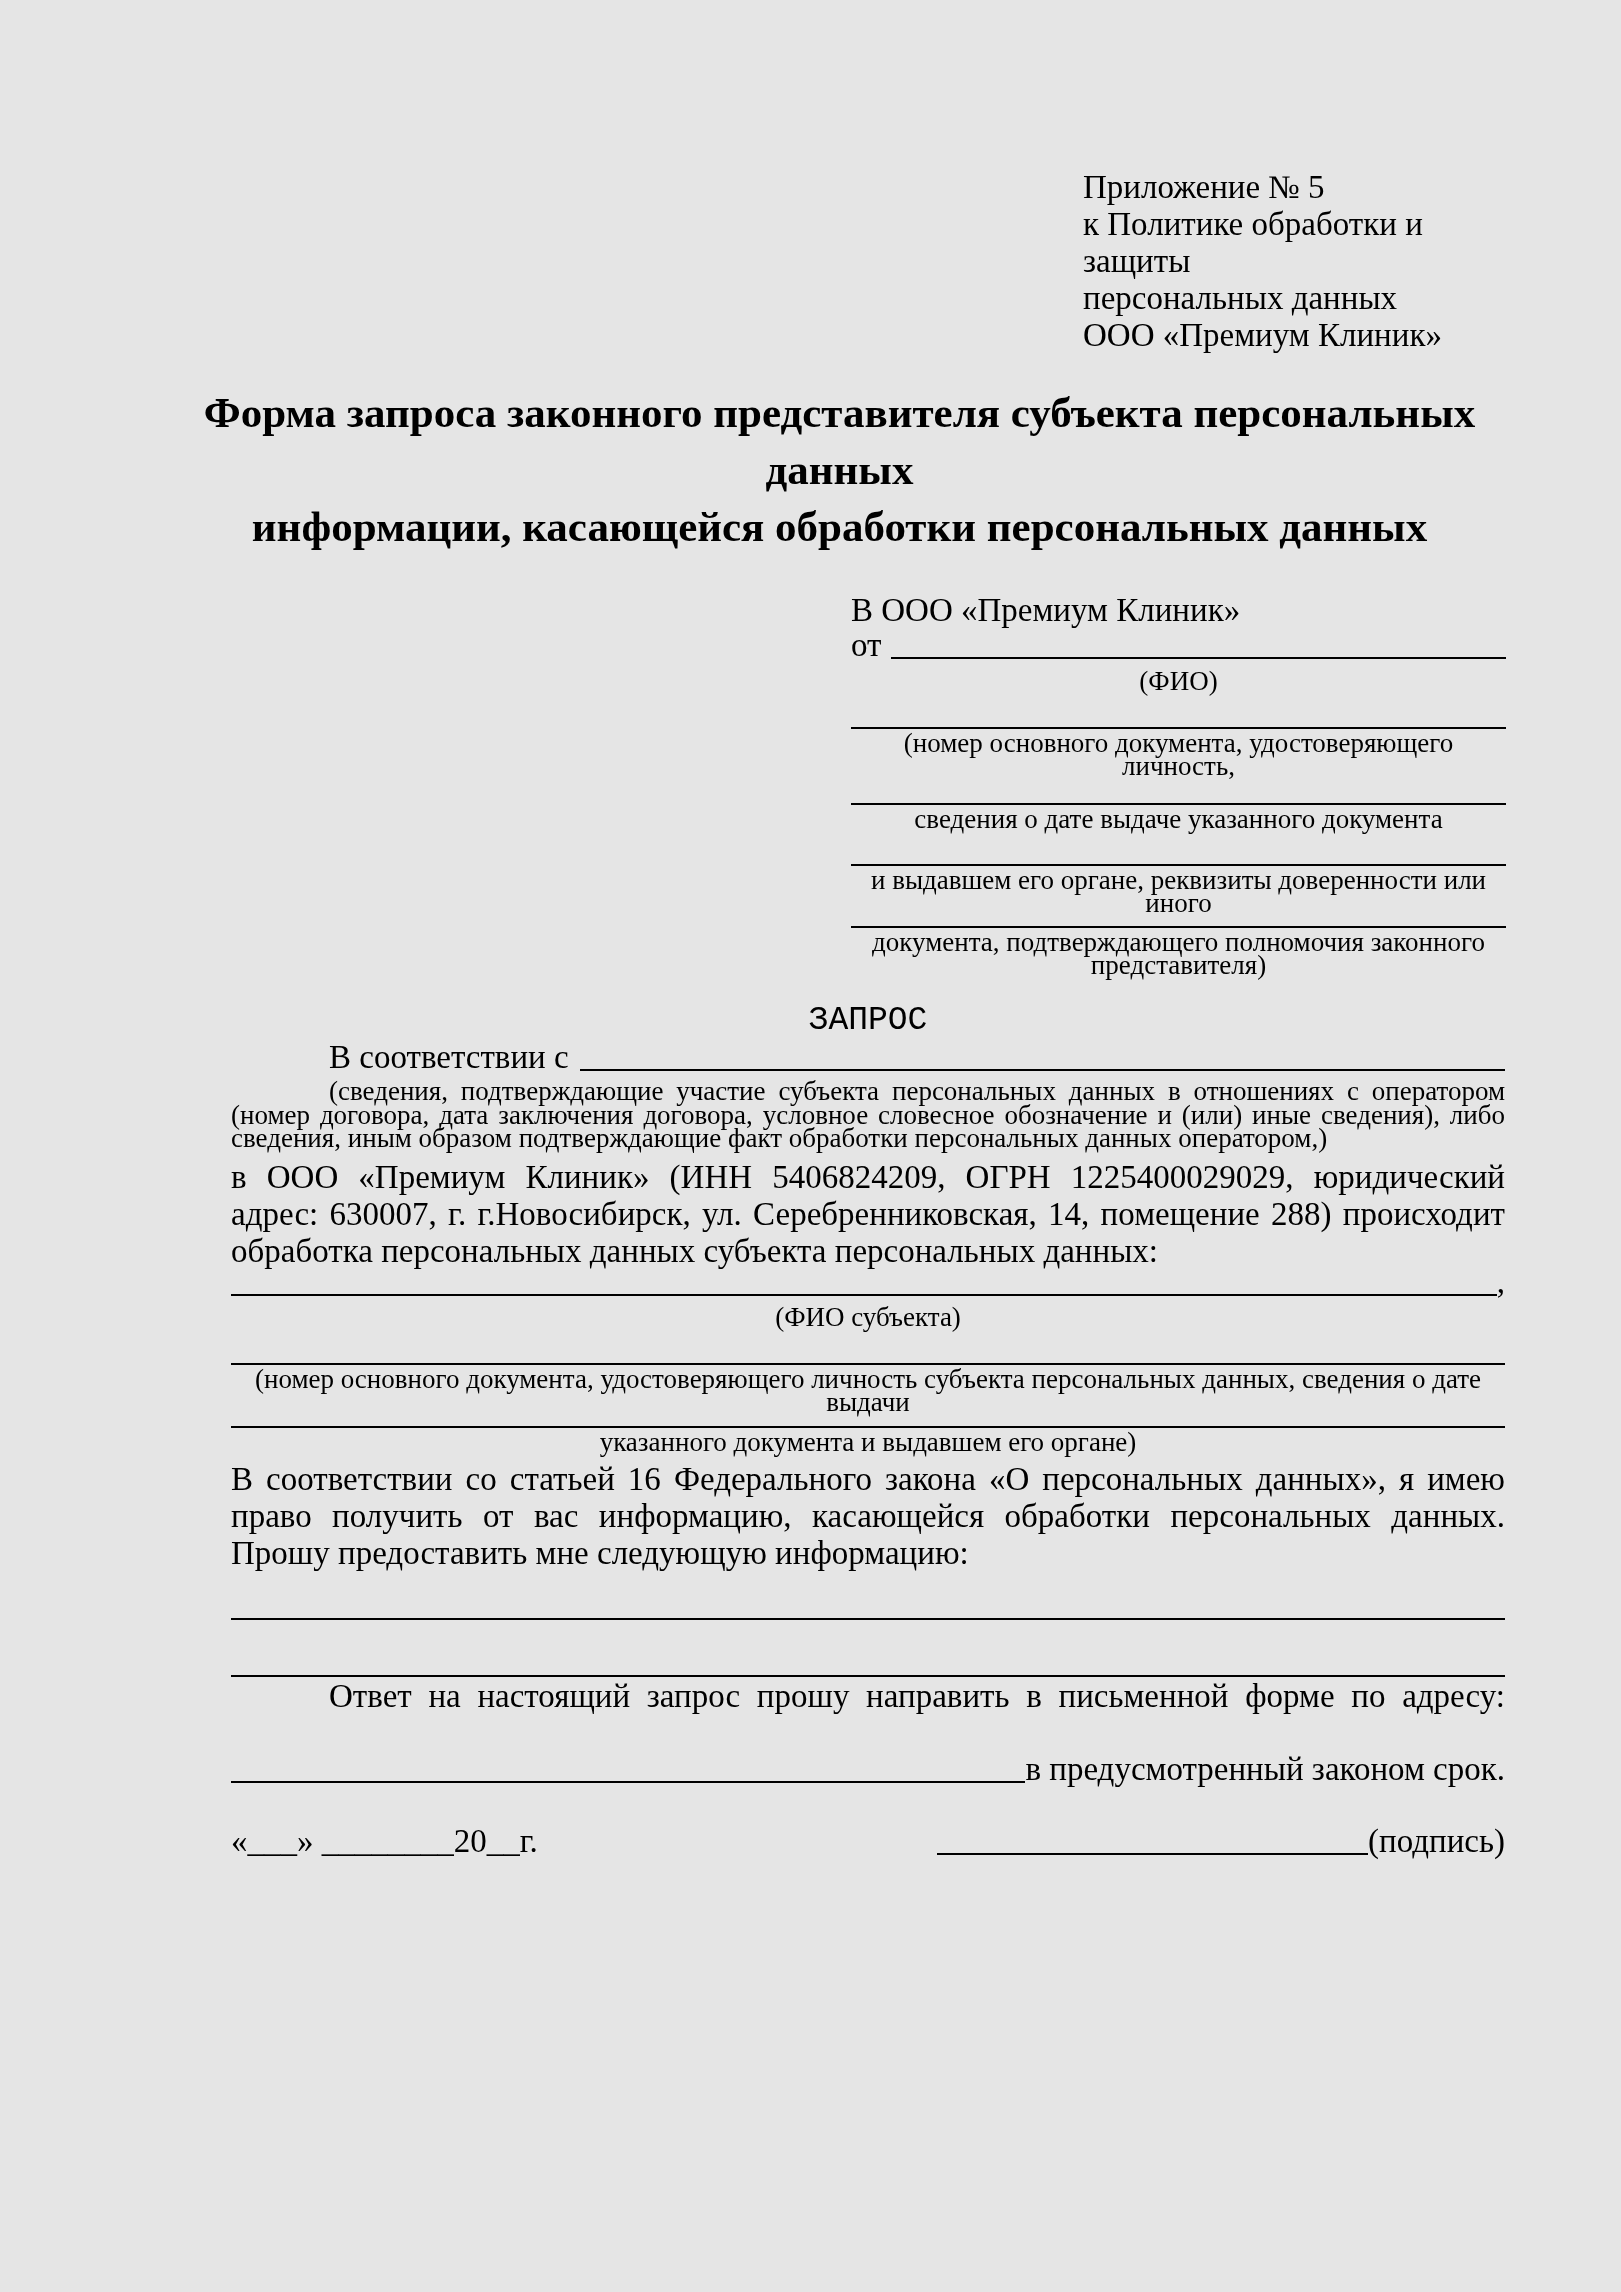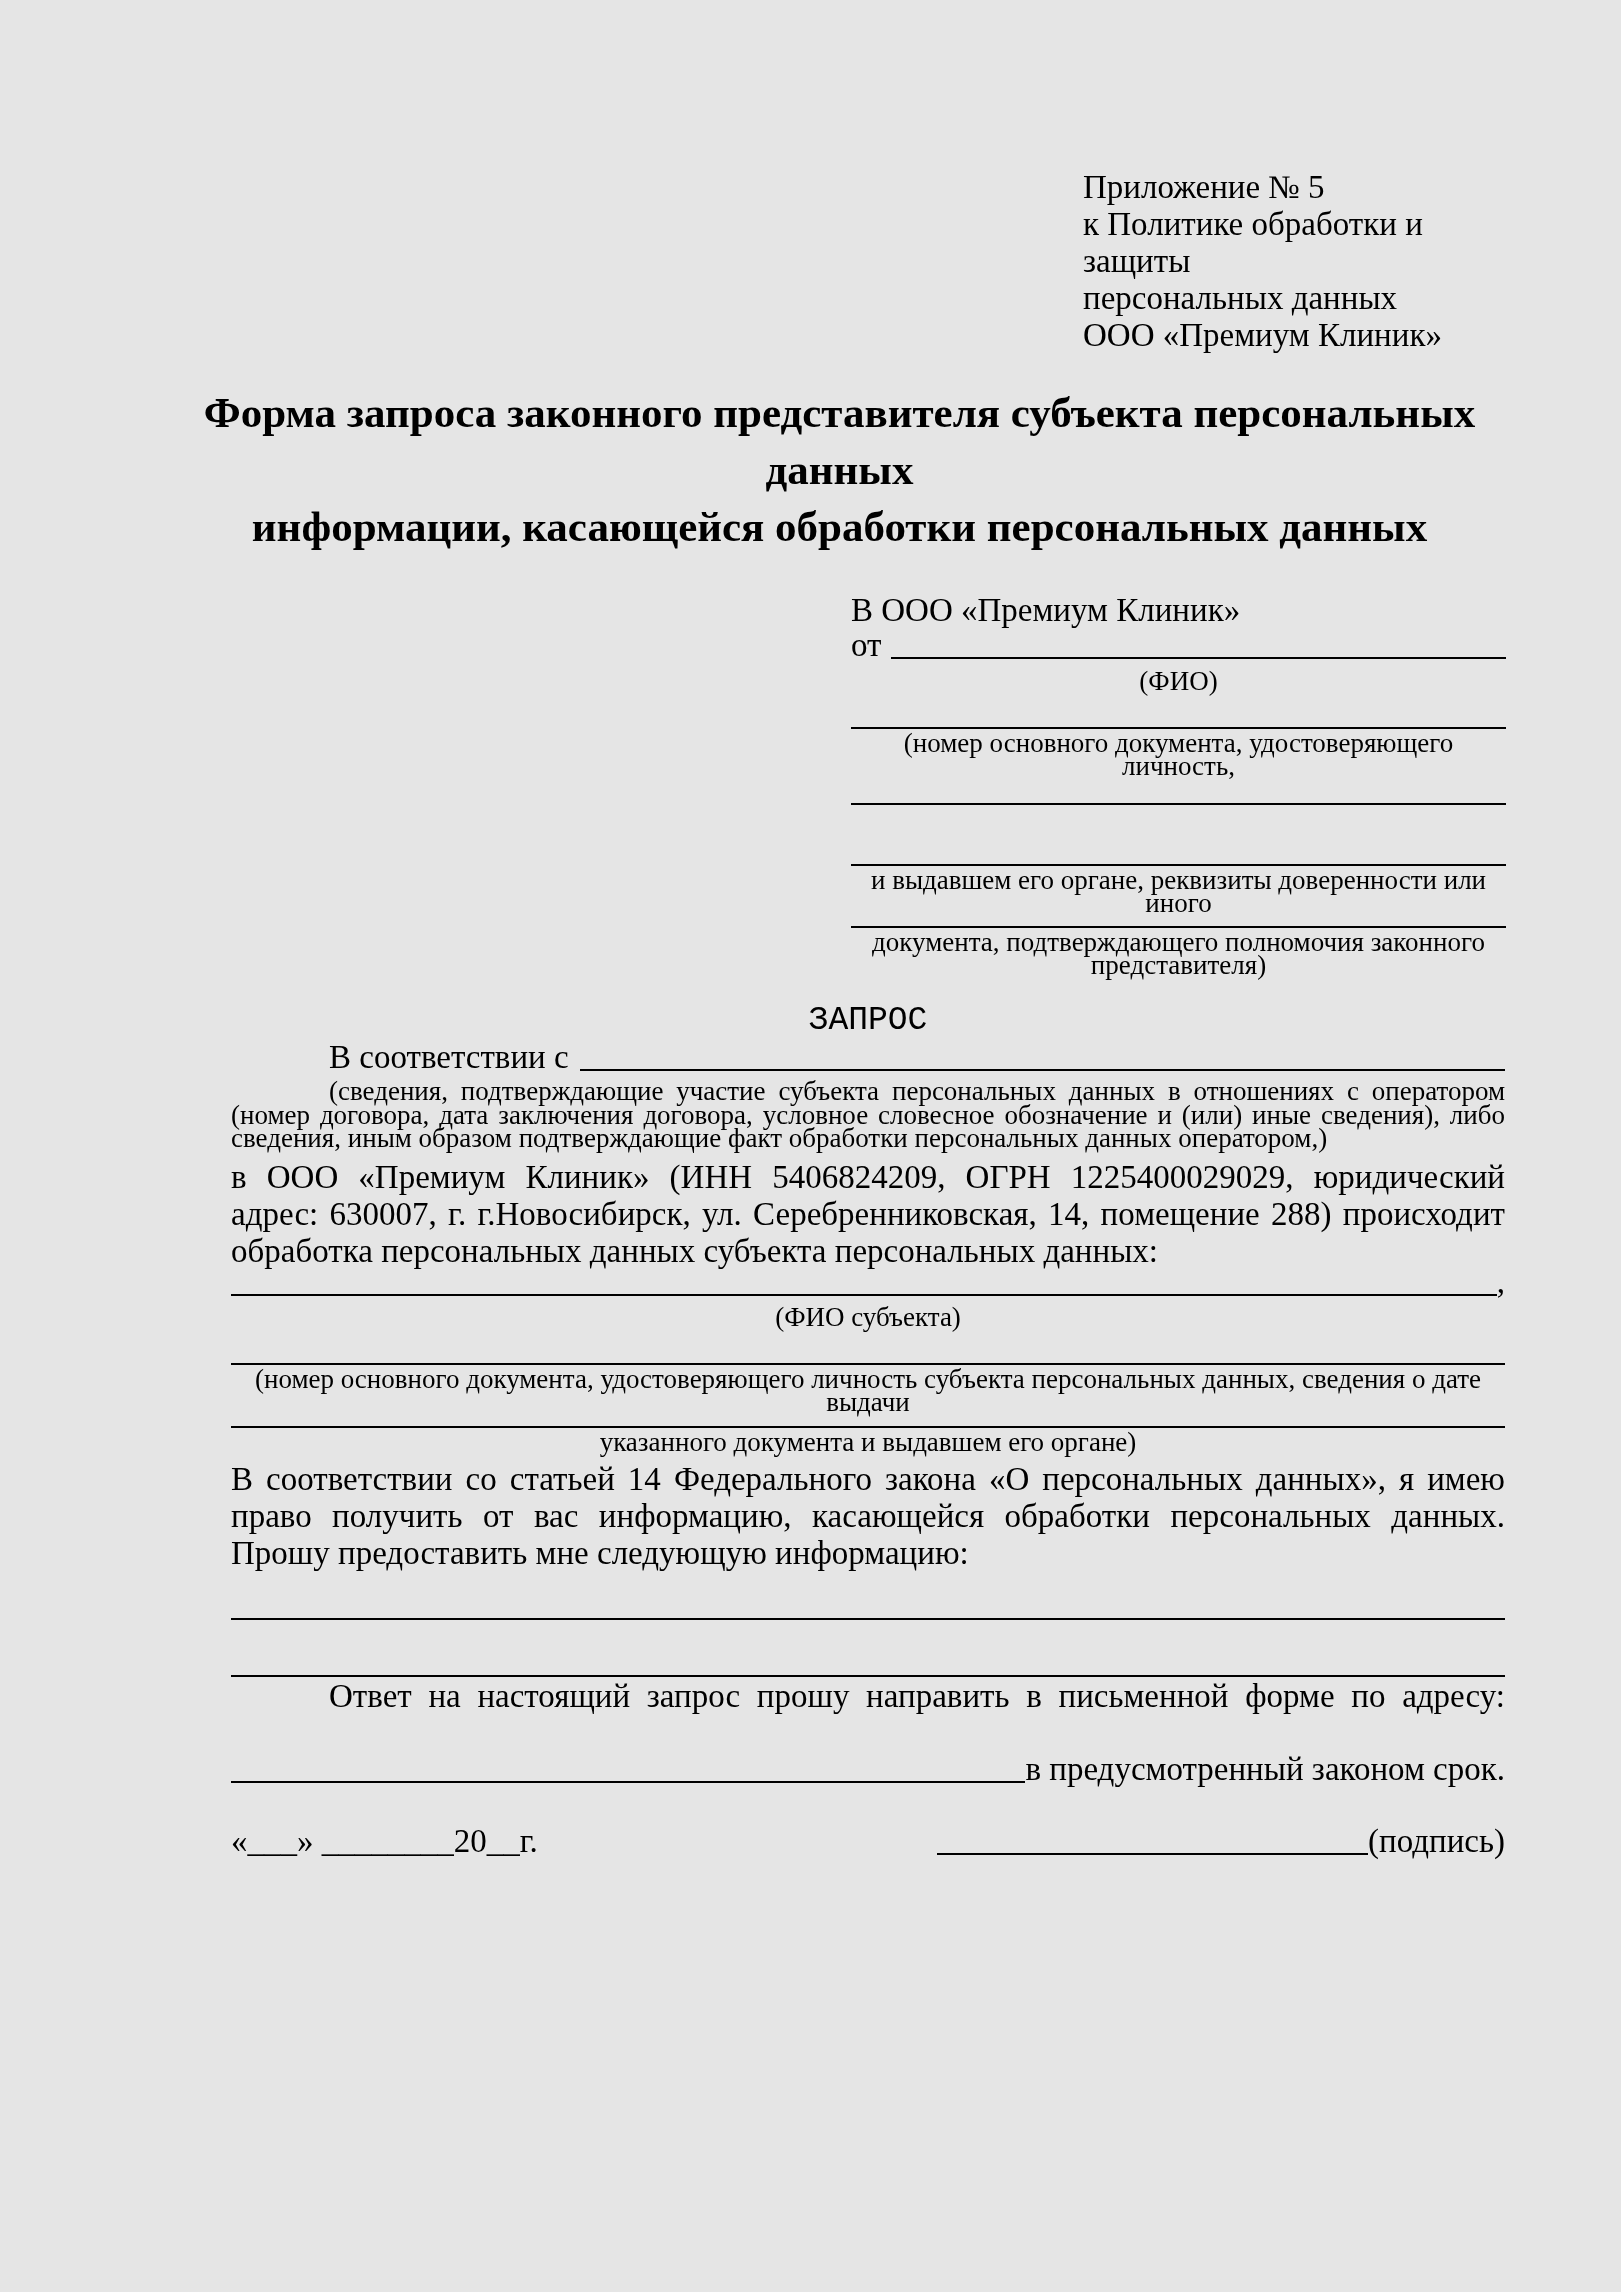--- a/index.html
+++ b/index.html
@@ -48,20 +48,21 @@
     <span class="fill" style="margin-left:9.8px;"></span>
   </div>
   <div class="abs cap center" style="left:851px;top:670px;width:655px;">(ФИО)</div>
 
   <div class="abs" style="left:851px;top:727px;width:655px;">
     <div class="rule"></div>
     <div class="cap center" style="margin-top:2.9px;">(номер основного документа, удостоверяющего личность,</div>
   </div>
   <div class="abs" style="left:851px;top:803px;width:655px;">
     <div class="rule"></div>
+    <div class="cap center" style="margin-top:2.9px;">сведения о дате выдаче указанного документа</div>
   </div>
   <div class="abs" style="left:851px;top:864px;width:655px;">
     <div class="rule"></div>
     <div class="cap center" style="margin-top:2.9px;">и выдавшем его органе, реквизиты доверенности или иного</div>
   </div>
   <div class="abs" style="left:851px;top:926px;width:655px;">
     <div class="rule"></div>
     <div class="cap center" style="margin-top:2.9px;">документа, подтверждающего полномочия законного представителя)</div>
   </div>
 
@@ -83,21 +84,21 @@
 
   <div class="abs" style="left:231px;top:1363px;width:1274px;">
     <div class="rule"></div>
     <div class="cap center" style="margin-top:2.9px;">(номер основного документа, удостоверяющего личность субъекта персональных данных, сведения о дате выдачи</div>
   </div>
   <div class="abs" style="left:231px;top:1426px;width:1274px;">
     <div class="rule"></div>
     <div class="cap center" style="margin-top:2.9px;">указанного документа и выдавшем его органе)</div>
   </div>
 
-  <div class="abs just" style="left:231px;top:1457px;width:1274px;padding-top:3.9px;">В соответствии со статьей 14 Федерального закона «О персональных данных», я имею право получить от вас информацию, касающейся обработки персональных данных. Прошу предоставить мне следующую информацию:</div>
+  <div class="abs just" style="left:231px;top:1457px;width:1274px;padding-top:3.9px;">В соответствии со статьей 16 Федерального закона «О персональных данных», я имею право получить от вас информацию, касающейся обработки персональных данных. Прошу предоставить мне следующую информацию:</div>
 
   <div class="abs rule" style="left:231px;top:1618px;width:1274px;"></div>
   <div class="abs rule" style="left:231px;top:1675px;width:1274px;"></div>
 
   <div class="abs lastjust ti100" style="left:231px;top:1678px;width:1274px;">Ответ на настоящий запрос прошу направить в письменной форме по адресу:</div>
   <div class="abs row" style="left:231px;top:1715px;width:1274px;margin-top:36px;">
     <span class="fill"></span>
     <span class="lead">в предусмотренный законом срок.</span>
   </div>
 

